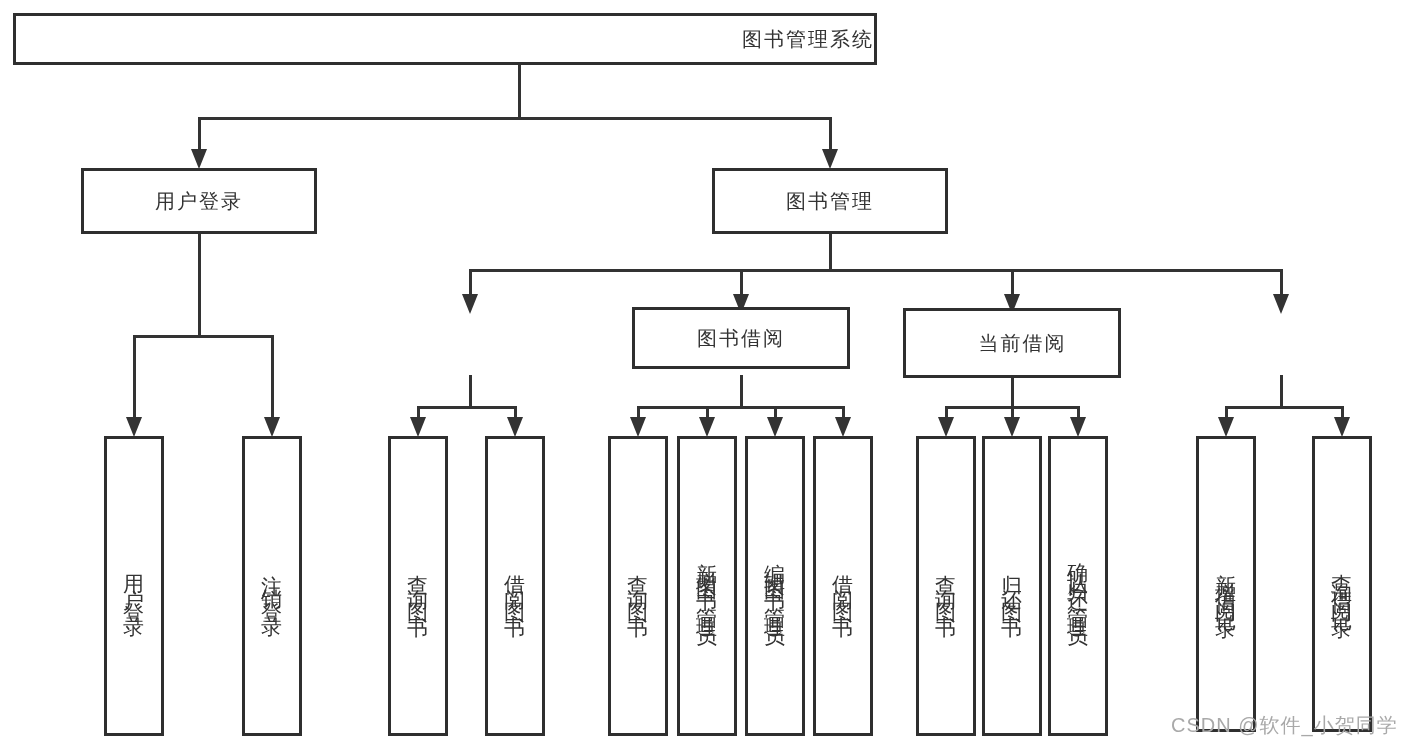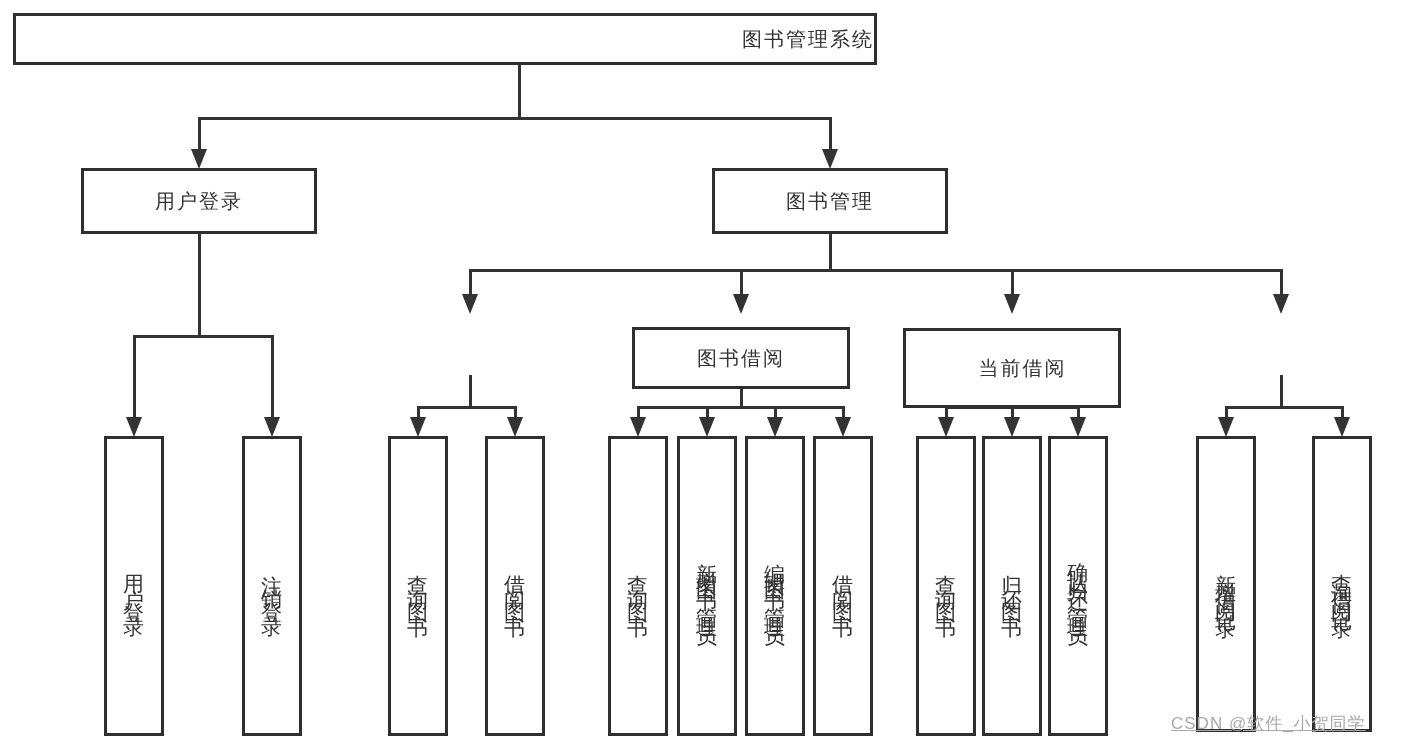--- a/index.html
+++ b/index.html
@@ -32,46 +32,45 @@
   .arrow{
     position:absolute;width:0;height:0;
     border-left:8px solid transparent;
     border-right:8px solid transparent;
     border-top:20px solid #333333;
     z-index:1;
   }
   .watermark{
     position:absolute;
     left:1171px;top:712px;
-    font-size:17px;
+    font-size:20px;
     color:#a9a9a9;
     letter-spacing:1px;
     white-space:nowrap;
     z-index:6;
-    text-decoration:underline;
   }
 </style>
 </head>
 <body>
 
 <div id="canvas">
   <div class="watermark">CSDN @软件_小贺同学</div>
 <div class="node h" style="left: 13px; top: 13px; width: 864px; height: 52px; justify-content: flex-end;">
       <span>图书管理系统</span>
     </div>
     <div class="node h" style="left: 81px; top: 168px; width: 236px; height: 66px;">
       <span>用户登录</span>
     </div>
     <div class="node h" style="left: 712px; top: 168px; width: 236px; height: 66px;">
       <span>图书管理</span>
     </div>
-    <div class="node h" style="left: 632px; top: 327px; width: 218px; height: 62px;">
+    <div class="node h" style="left: 632px; top: 307px; width: 218px; height: 62px;">
       <span>图书借阅</span>
     </div>
-    <div class="node h" style="left: 903px; top: 328px; width: 218px; height: 80px; padding-left: 21px;">
+    <div class="node h" style="left: 903px; top: 308px; width: 218px; height: 70px; padding-left: 21px;">
       <span>当前借阅</span>
     </div>
     <div class="node v v-short" style="left: 104px; top: 436px; width: 60px; height: 300px;">
       <span>用户登录</span>
     </div>
     <div class="node v v-short" style="left: 242px; top: 436px; width: 60px; height: 300px;">
       <span>注销登录</span>
     </div>
     <div class="node v v-short" style="left: 388px; top: 436px; width: 60px; height: 300px;">
       <span>查询图书</span>

